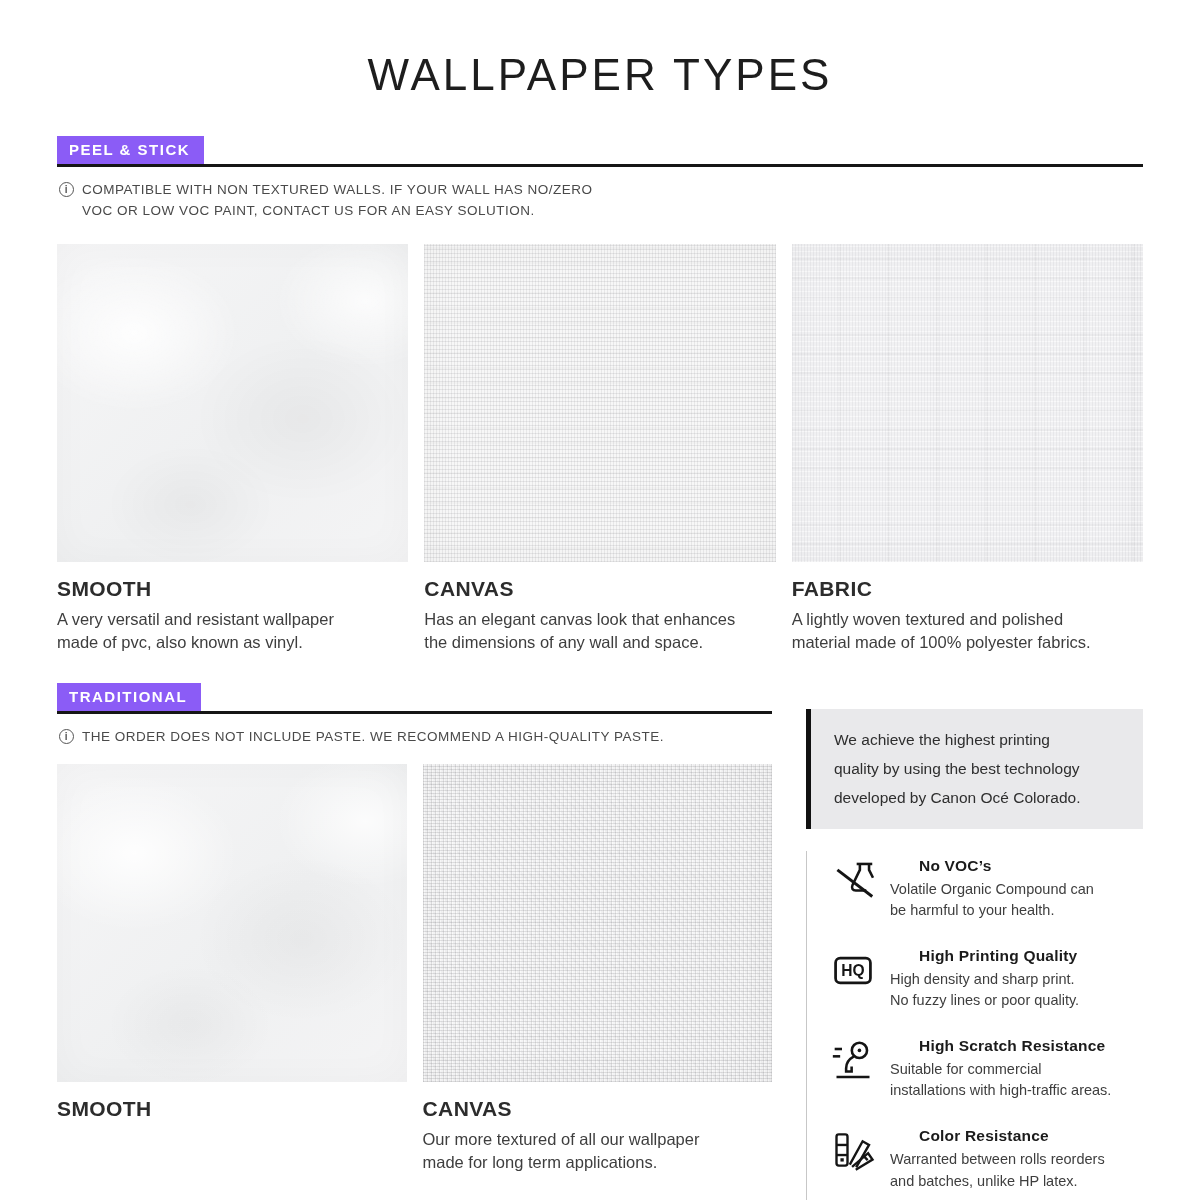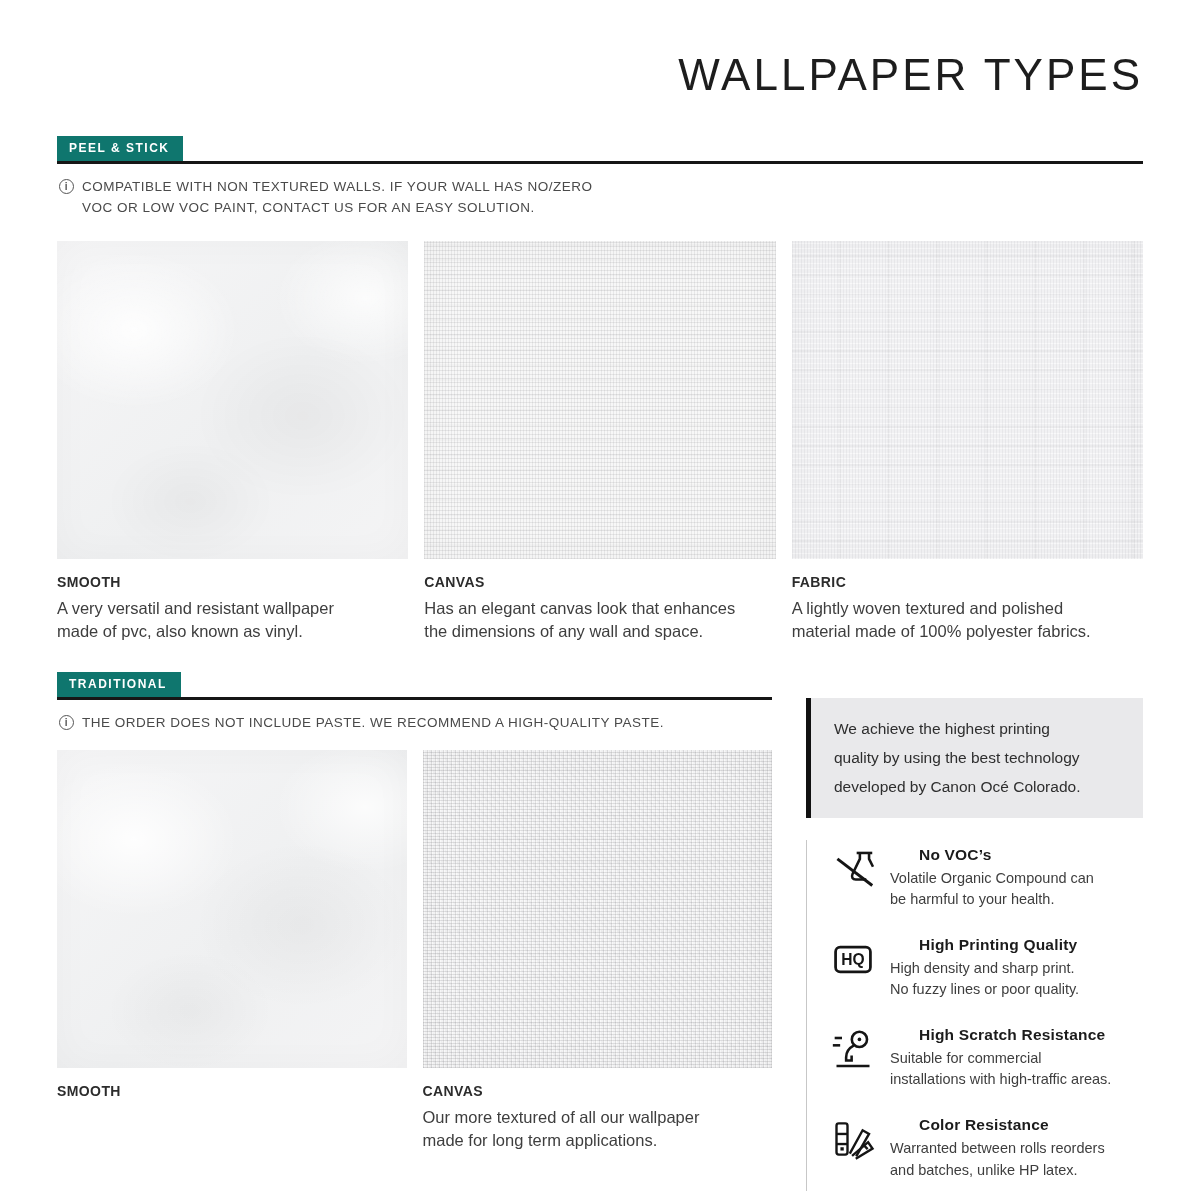--- a/index.html
+++ b/index.html
@@ -6,35 +6,35 @@
   html, body { width: 1200px; height: 1200px; overflow: hidden; }
   body {
     background: #ffffff;
     font-family: "Liberation Sans", sans-serif;
     color: #222;
   }
   .page { padding: 40px 57px 0 57px; }
 
   
   .page-title {
-    text-align: right;
+    text-align: center;
     font-size: 44px;
     font-weight: 500;
     letter-spacing: 3px;
     color: #1d1d1d;
     margin: 10px 0 36px 0;
   }
 
   
   .section-header { border-bottom: 3px solid #161616; line-height: 0; }
   .section-label {
     display: inline-block;
-    background: #0f766e;
+    background: #8b5cf6;
     color: #fff;
-    font-size: 12px;
+    font-size: 15px;
     font-weight: 700;
     letter-spacing: 1.5px;
     line-height: 1;
     padding: 6px 14px 7px 12px;
     vertical-align: bottom;
   }
 
   
   .note {
     display: flex;
@@ -99,21 +99,21 @@
     background-color: #f1f1f3;
     background-image:
       repeating-linear-gradient(90deg, rgba(100,100,110,0.07) 0 1px, rgba(0,0,0,0) 1px 3px),
       repeating-linear-gradient(0deg, rgba(255,255,255,0.55) 0 1px, rgba(0,0,0,0) 1px 5px),
       repeating-linear-gradient(0deg, rgba(0,0,0,0) 0 17px, rgba(0,0,0,0.025) 17px 19px),
       repeating-linear-gradient(90deg, rgba(0,0,0,0) 0 46px, rgba(0,0,0,0.02) 46px 49px);
   }
 
   .swatch-caption { margin-top: 15px; }
   .swatch-name {
-    font-size: 14px;
+    font-size: 21px;
     font-weight: 600;
     letter-spacing: 0.4px;
     color: #2c2c2c;
     margin-bottom: 7px;
   }
   .swatch-desc {
     font-size: 16.5px;
     line-height: 1.38;
     color: #3e3e3e;
     white-space: pre-line;

